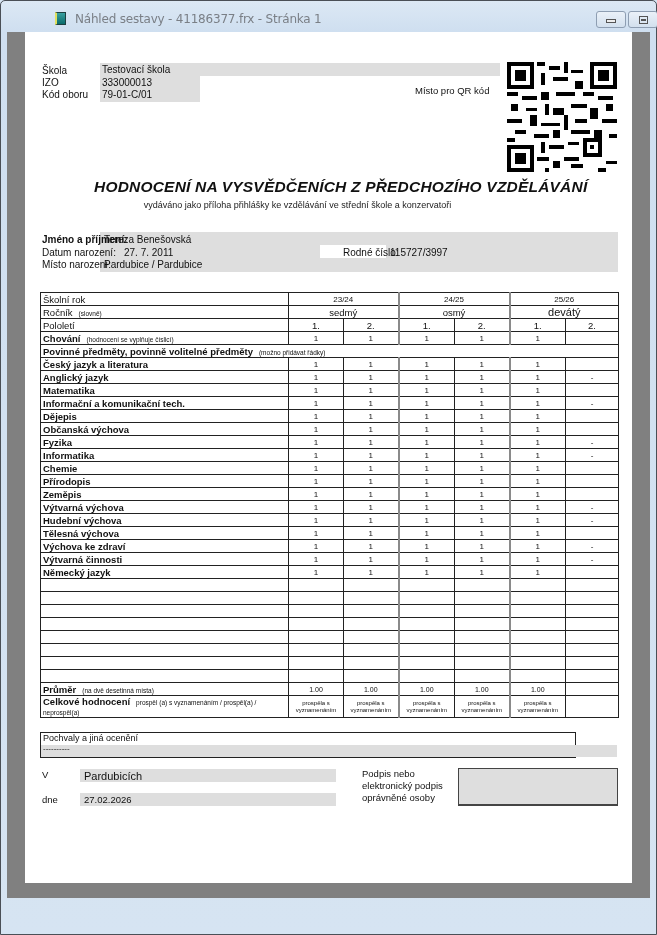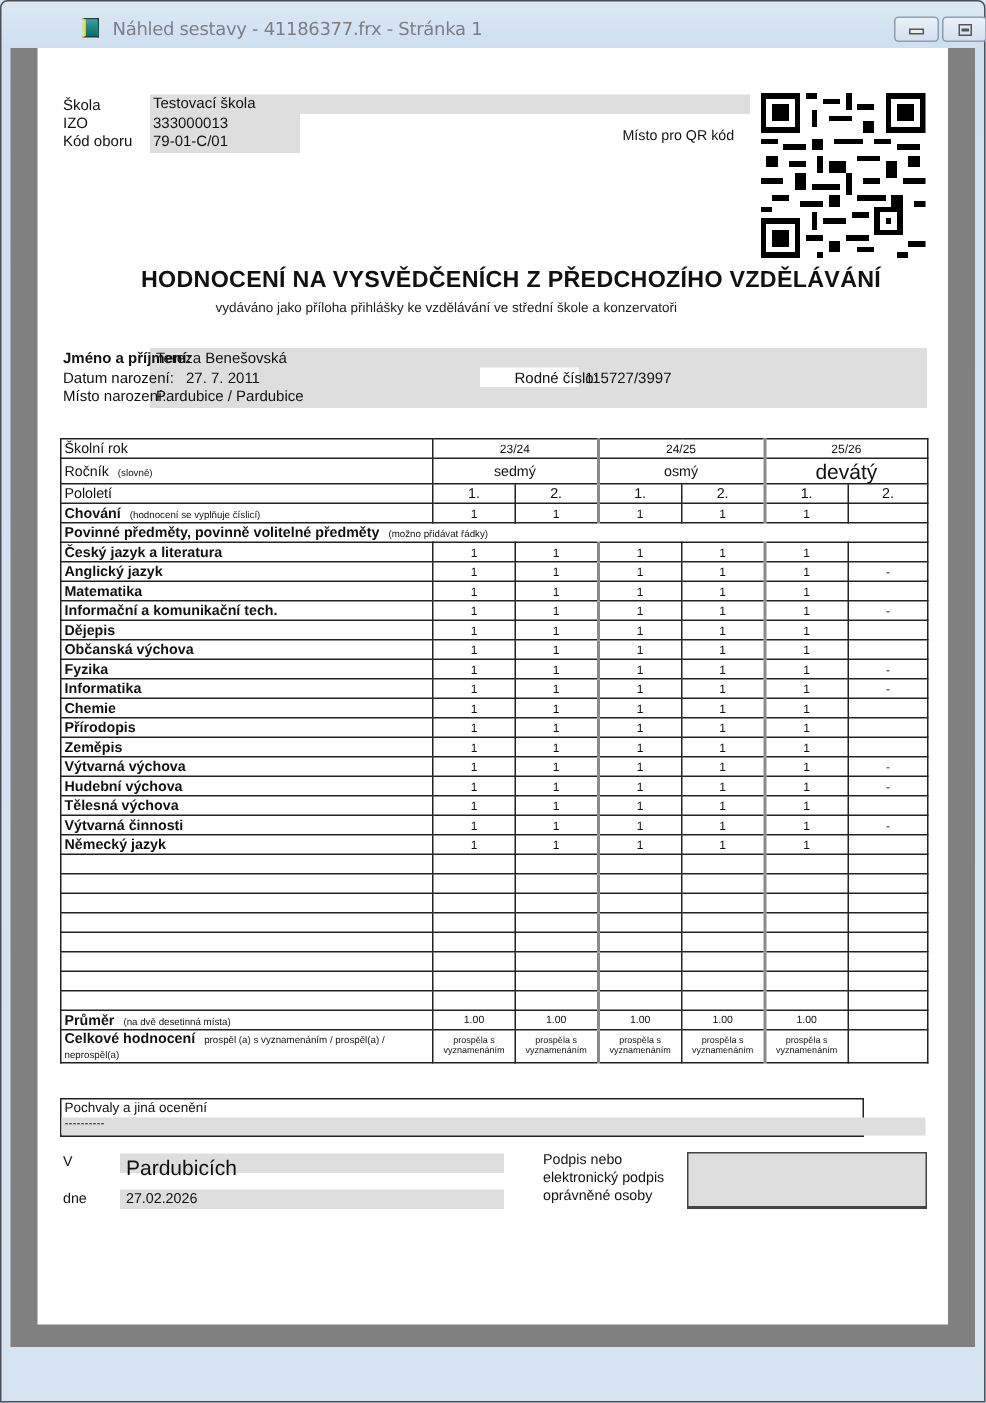--- a/index.html
+++ b/index.html
@@ -13,21 +13,21 @@
   .glyph-min { width: 10px; height: 4px; border: 1px solid #555; background: #eee; margin-top: 3px; }
   .glyph-max { width: 9px; height: 8px; border: 1px solid #555; position: relative; }
   .glyph-max::after { content: ""; position: absolute; left: 1px; top: 2px; width: 5px; height: 2px; background: #555; }
   .glyph-close { font-family: "DejaVu Sans", sans-serif; font-size: 11px; font-weight: bold; color: #555; line-height: 1; }
   .viewport { position: absolute; left: 6px; top: 31px; width: 643px; height: 866px; background: #808080; }
   .paper { position: absolute; left: 18px; top: 0px; width: 487px; height: 880px; background: #fff; }
   .abs { position: absolute; }
   .lbl { font-size: 10px; color: #111; white-space: nowrap; }
   .grayfill { background: #dedede; }
   .qr { position: absolute; left: 507px; top: 62px; width: 110px; height: 110px; background: #fff; }
-  .doc-title { position: absolute; left: 94px; top: 178px; font-size: 15.5px; font-weight: bold; color: #111; letter-spacing: 0.2px; white-space: nowrap; }
+  .doc-title { position: absolute; left: 94px; top: 178px; font-size: 15.5px; font-weight: bold; color: #111; letter-spacing: 0.2px; white-space: nowrap; font-style: italic; }
   .doc-subtitle { position: absolute; left: 0; width: 550px; text-align: center; top: 200px; font-size: 9px; color: #222; padding-left: 45px; }
   table.grades { position: absolute; left: 40px; top: 292px; width: 578px; border-collapse: collapse; table-layout: fixed; }
   table.grades td { border: 1px solid #222; height: 13px; font-size: 9px; padding: 0 2px; color: #111; white-space: nowrap; overflow: hidden; vertical-align: middle; }
   table.grades td.c { text-align: center; font-size: 8px; }
   table.grades td.subj { font-weight: bold; font-size: 9.5px; }
   table.grades td.hdr { font-size: 9.5px; }
   td.gray-l { border-left: 2px solid #8a8a8a !important; }
   .note { font-size: 6.5px; font-weight: normal; margin-left: 6px; }
   td.big { height: 22px !important; }
   td.eval { font-size: 6px !important; line-height: 7px; text-align: center; white-space: normal !important; }
@@ -160,21 +160,21 @@
       <tr>
         <td class="hdr">Školní rok</td>
         <td class="c" colspan="2">23/24</td>
         <td class="c gray-l" colspan="2">24/25</td>
         <td class="c gray-l" colspan="2">25/26</td>
       </tr>
       <tr>
         <td class="hdr"><span>Ročník</span><span class="note">(slovně)</span></td>
         <td class="c" colspan="2" style="font-size:9.5px">sedmý</td>
         <td class="c gray-l" colspan="2" style="font-size:9.5px">osmý</td>
-        <td class="c gray-l" colspan="2" style="font-size:14px">devátý</td>
+        <td class="c gray-l" colspan="2" style="font-size:11px">devátý</td>
       </tr>
       <tr>
         <td class="hdr">Pololetí</td>
         <td class="c" style="font-size:9.5px">1.</td>
         <td class="c" style="font-size:9.5px">2.</td>
         <td class="c gray-l" style="font-size:9.5px">1.</td>
         <td class="c" style="font-size:9.5px">2.</td>
         <td class="c gray-l" style="font-size:9.5px">1.</td>
         <td class="c" style="font-size:9.5px">2.</td>
       </tr>
@@ -310,20 +310,29 @@
         <tr>
           <td class="subj">Tělesná výchova</td>
           <td class="c">1</td>
           <td class="c">1</td>
           <td class="c gray-l">1</td>
           <td class="c">1</td>
           <td class="c gray-l">1</td>
           <td class="c"></td>
         </tr>
         <tr>
+          <td class="subj">Výchova ke zdraví</td>
+          <td class="c">1</td>
+          <td class="c">1</td>
+          <td class="c gray-l">1</td>
+          <td class="c">1</td>
+          <td class="c gray-l">1</td>
+          <td class="c">-</td>
+        </tr>
+        <tr>
           <td class="subj">Výtvarná činnosti</td>
           <td class="c">1</td>
           <td class="c">1</td>
           <td class="c gray-l">1</td>
           <td class="c">1</td>
           <td class="c gray-l">1</td>
           <td class="c">-</td>
         </tr>
         <tr>
           <td class="subj">Německý jazyk</td>
@@ -428,21 +437,21 @@
   </table>
 
   <div class="abs" style="left:40px; top:732px; width:536px; height:26px; border:1px solid #222; border-bottom-width:2px;">
     <div class="abs grayfill" style="left:0; top:12px; width:576px; height:12px;"></div>
     <div class="abs lbl" style="left:2px; top:0px; font-size:9px;">Pochvaly a jiná ocenění</div>
     <div class="abs lbl" style="left:2px; top:11px; font-size:8px;">----------</div>
   </div>
 
   <div class="abs lbl" style="left:42px; top:769px; font-size:9.5px;">V</div>
   <div class="abs grayfill" style="left:80px; top:769px; width:256px; height:13px;"></div>
-  <div class="abs lbl" style="left:84px; top:770px; font-size:14px;text-align:center;">Pardubicích</div>
+  <div class="abs lbl" style="left:84px; top:770px; font-size:11px;text-align:center;">Pardubicích</div>
   <div class="abs lbl" style="left:42px; top:794px; font-size:9.5px;">dne</div>
   <div class="abs grayfill" style="left:80px; top:793px; width:256px; height:13px;"></div>
   <div class="abs lbl" style="left:84px; top:794px; font-size:9.5px;">27.02.2026</div>
   <div class="abs lbl" style="left:362px; top:768px; font-size:9.5px; line-height:12px;">
     <div>Podpis nebo</div>
     <div>elektronický podpis</div>
     <div>oprávněné osoby</div>
   </div>
   <div class="abs grayfill" style="left:458px; top:768px; width:160px; height:38px; border:1px solid #444; border-bottom-width:2px;"></div>
 </div>

